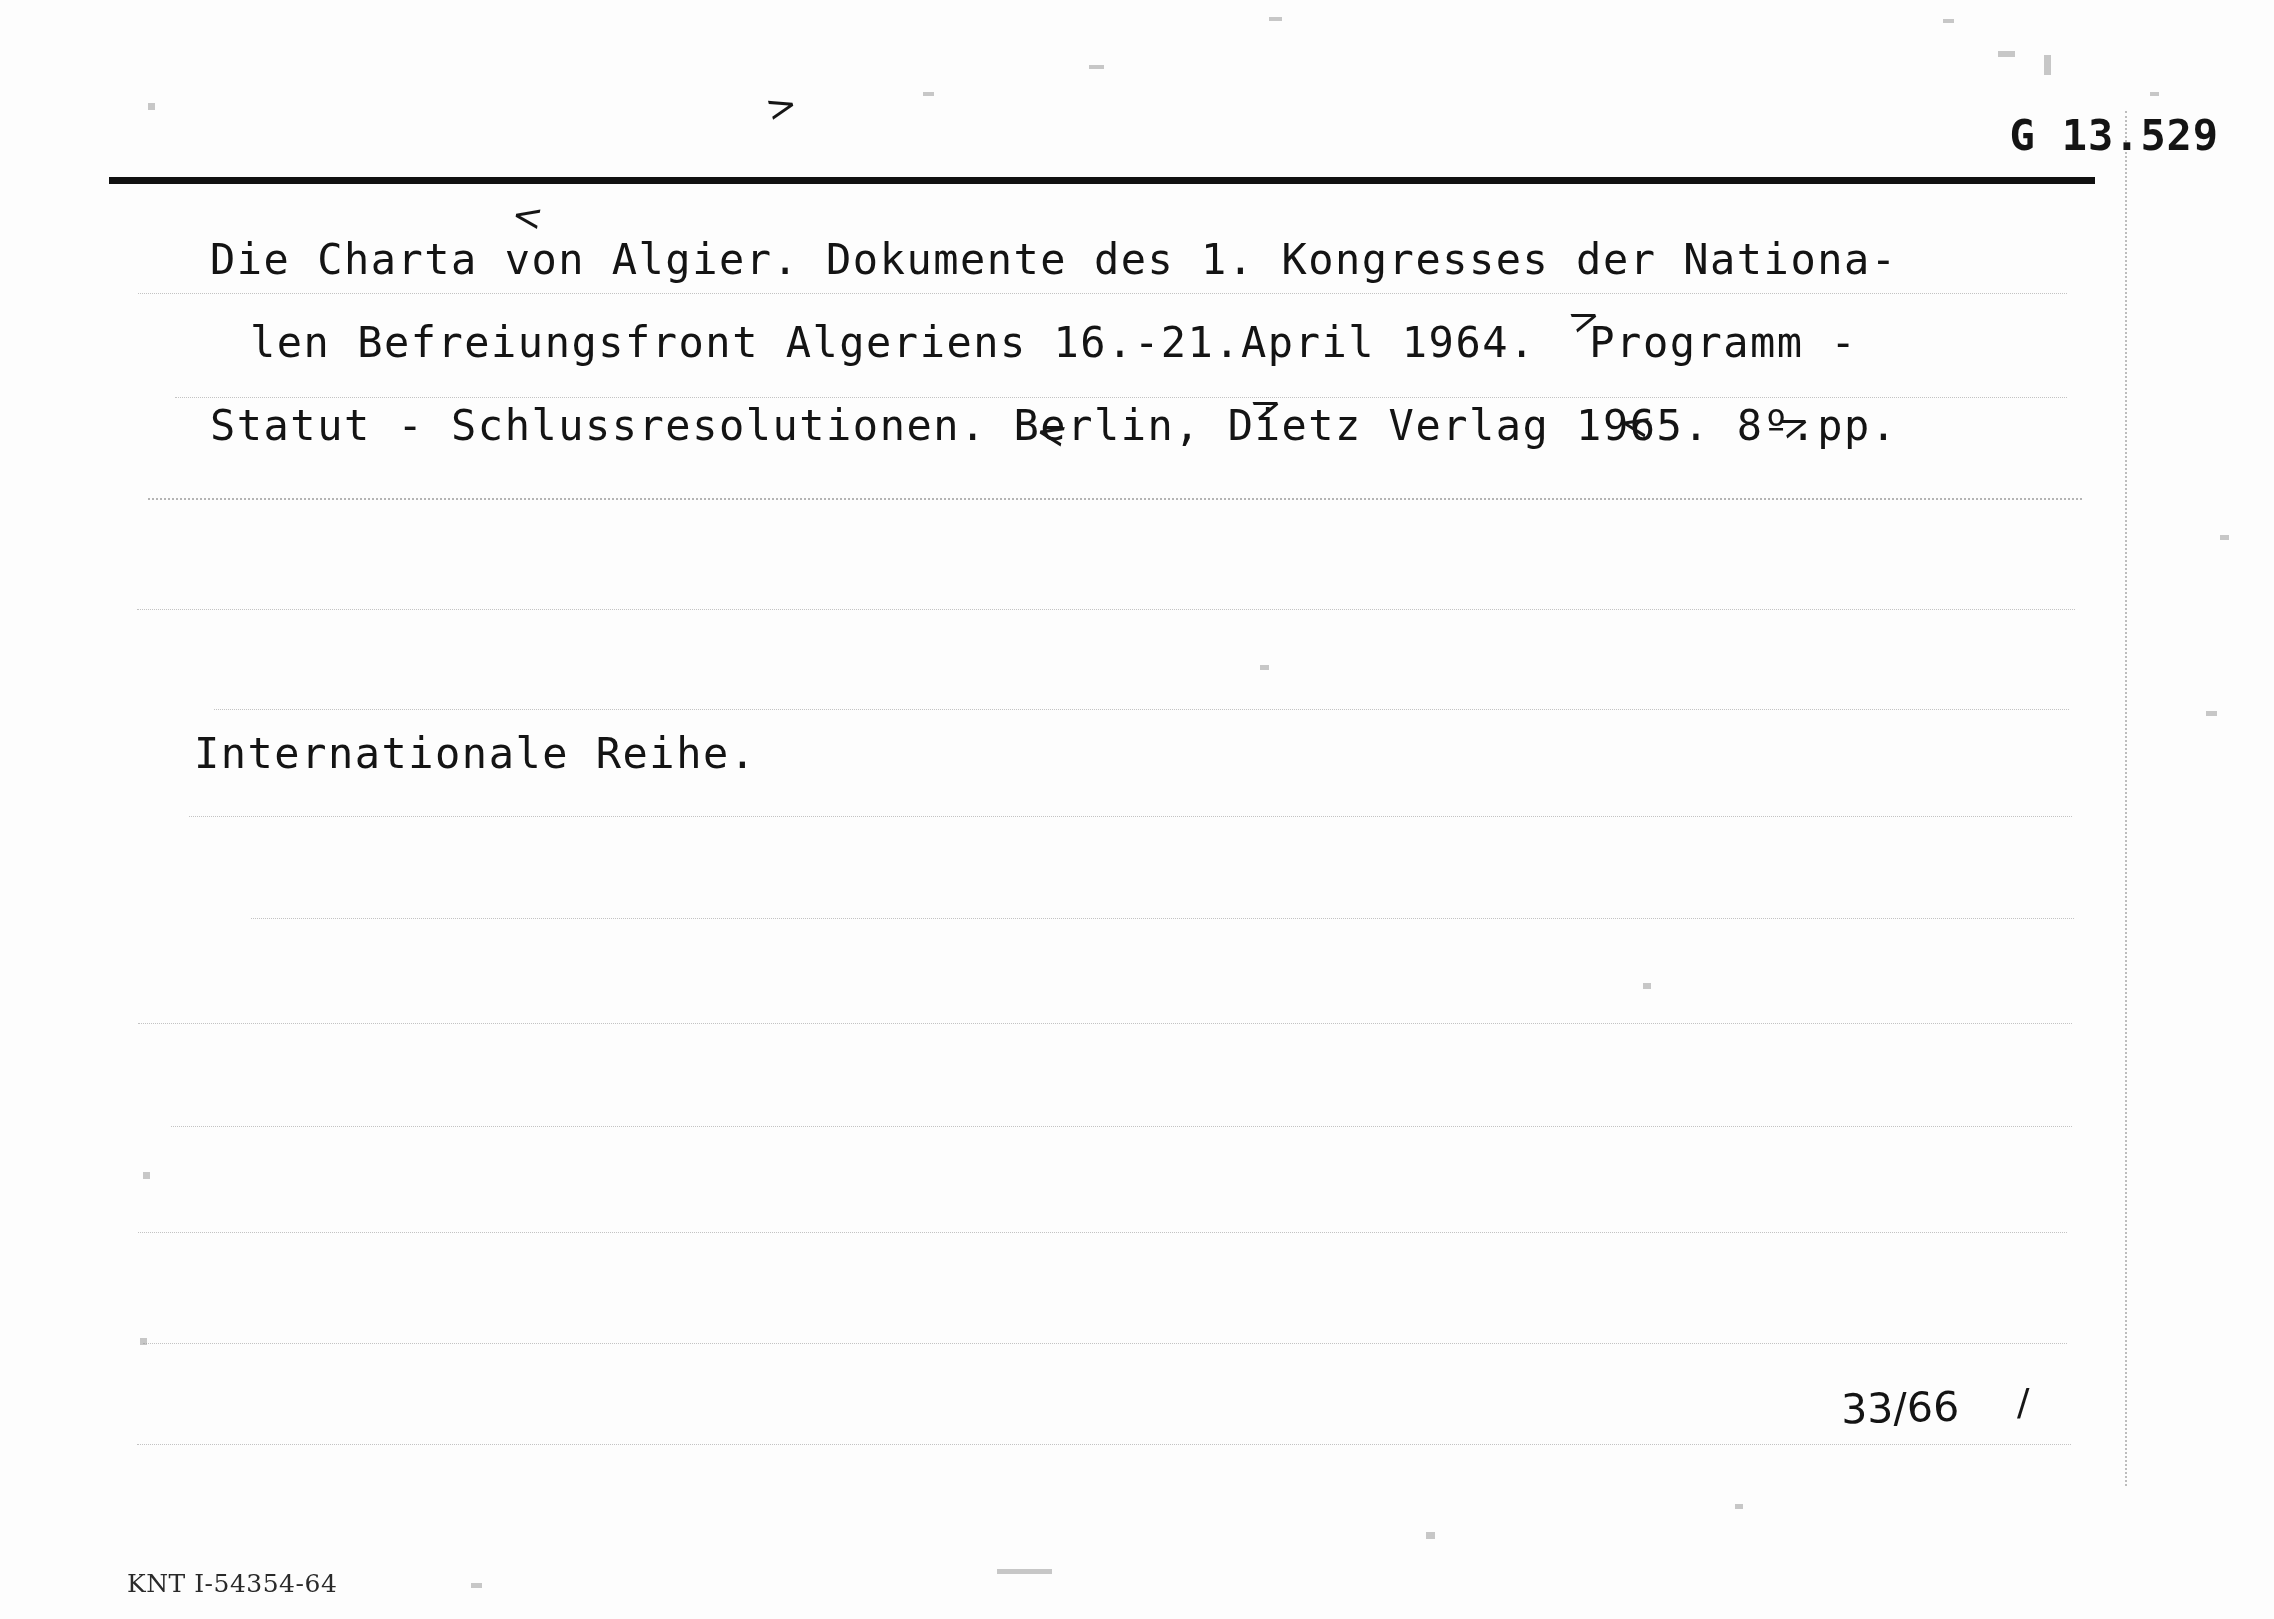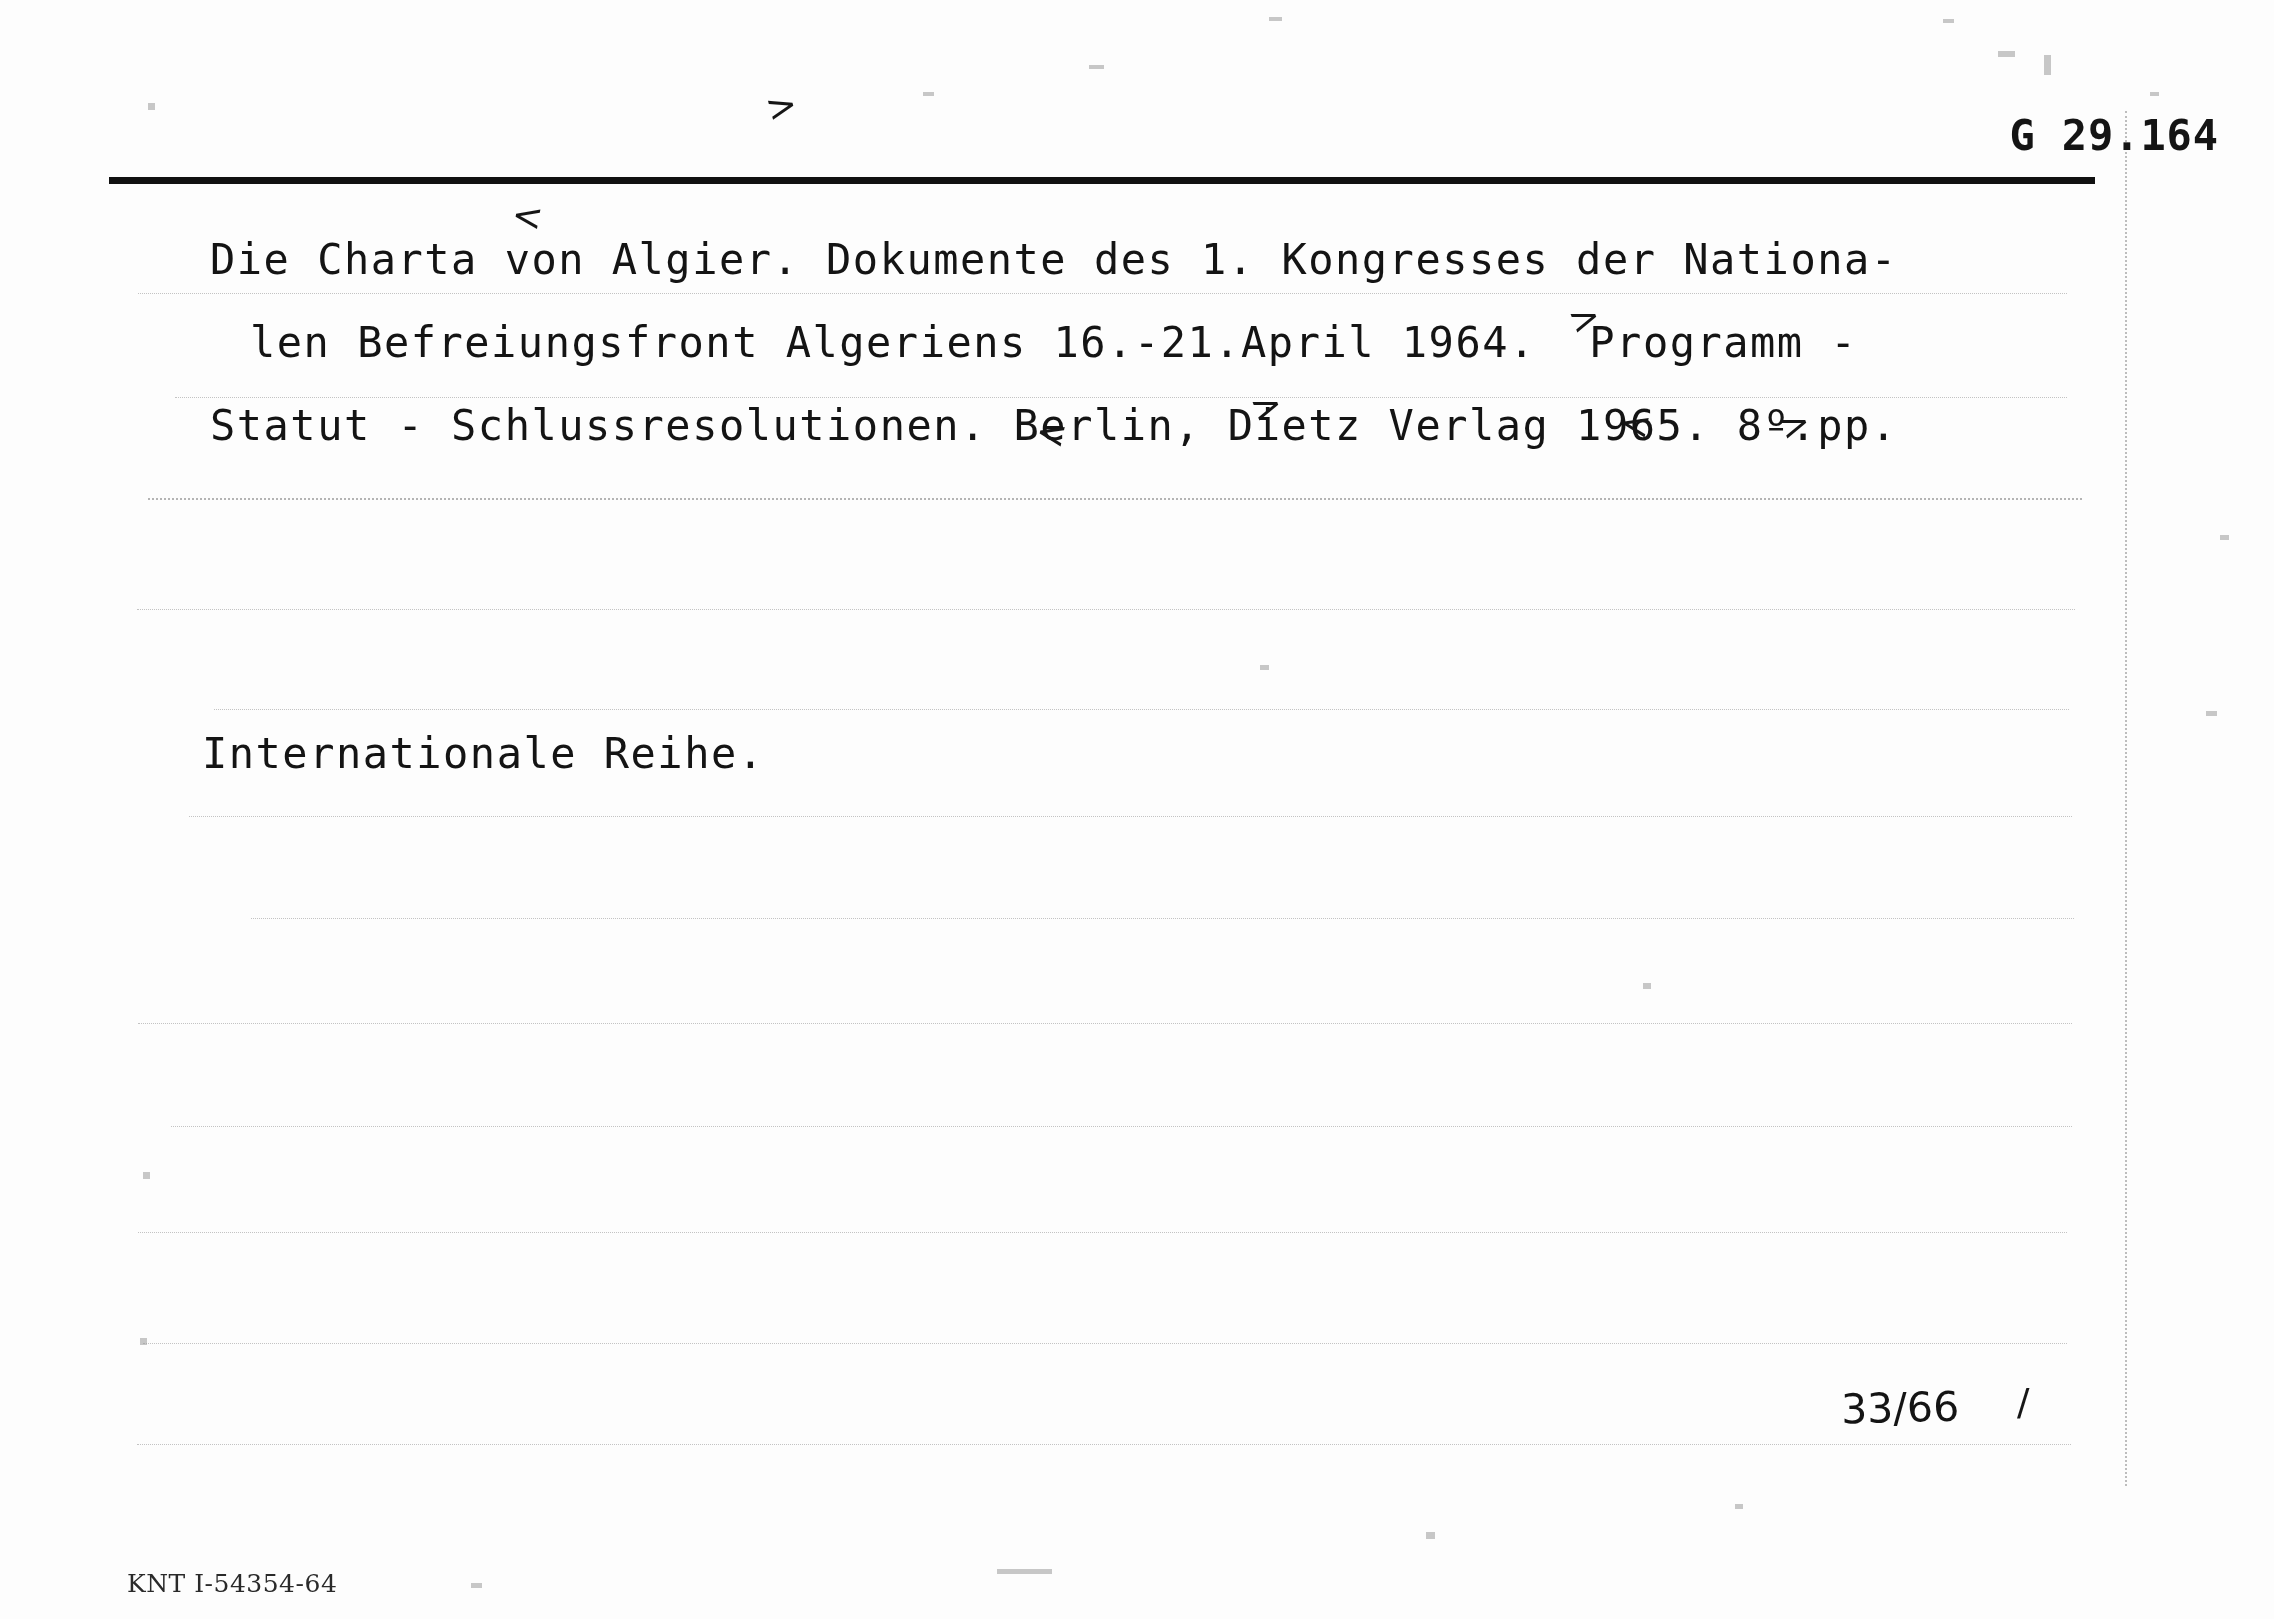--- a/index.html
+++ b/index.html
@@ -80,21 +80,21 @@
     left: 210px;
     font-size: 42px;
     letter-spacing: 1.5px;
   }
 
   #body-line-1 { top: 235px; }
   #body-line-2 { top: 318px; margin-left: 40px; }
   #body-line-3 { top: 401px; }
 
   #series-note {
-    left: 202px;
+    left: 194px;
     top: 729px;
     font-size: 42px;
     letter-spacing: 1.5px;
   }
 
   #date-stamp {
     left: 1841px;
     top: 1384px;
     font-size: 41px;
     font-family: "DejaVu Sans", sans-serif;
@@ -154,21 +154,21 @@
   <div class="speck" style="left:143px; top:1172px; width:7.4px; height:6.5px;"></div>
   <div class="speck" style="left:140px; top:1338px; width:7.4px; height:6.5px;"></div>
   <div class="speck" style="left:1426px; top:1532px; width:9.2px; height:6.5px;"></div>
   <div class="speck" style="left:1735px; top:1504px; width:8.3px; height:4.6px;"></div>
   <div class="speck" style="left:471px; top:1583px; width:11px; height:4.6px;"></div>
   <div class="speck" style="left:997px; top:1569px; width:55px; height:4.6px;"></div>
   <div class="speck" style="left:2206px; top:711px; width:11px; height:4.6px;"></div>
   <div class="speck" style="left:2220px; top:535px; width:9.2px; height:4.6px;"></div>
 
 
-  <div class="typed" id="call-number">G 29.164</div>
+  <div class="typed" id="call-number">G 13.529</div>
 
   <div class="typed body-line" id="body-line-1">Die Charta von Algier. Dokumente des 1. Kongresses der Nationa-</div>
   <div class="typed body-line" id="body-line-2">len Befreiungsfront Algeriens 16.-21.April 1964.  Programm -</div>
   <div class="typed body-line" id="body-line-3">Statut - Schlussresolutionen. Berlin, Dietz Verlag 1965. 8º.pp.</div>
 
   <div class="typed" id="series-note">Internationale Reihe.</div>
 
   <div class="typed" id="date-stamp">33/66</div>
 
   <div class="typed" id="footer-code">KNT I-54354-64</div>

